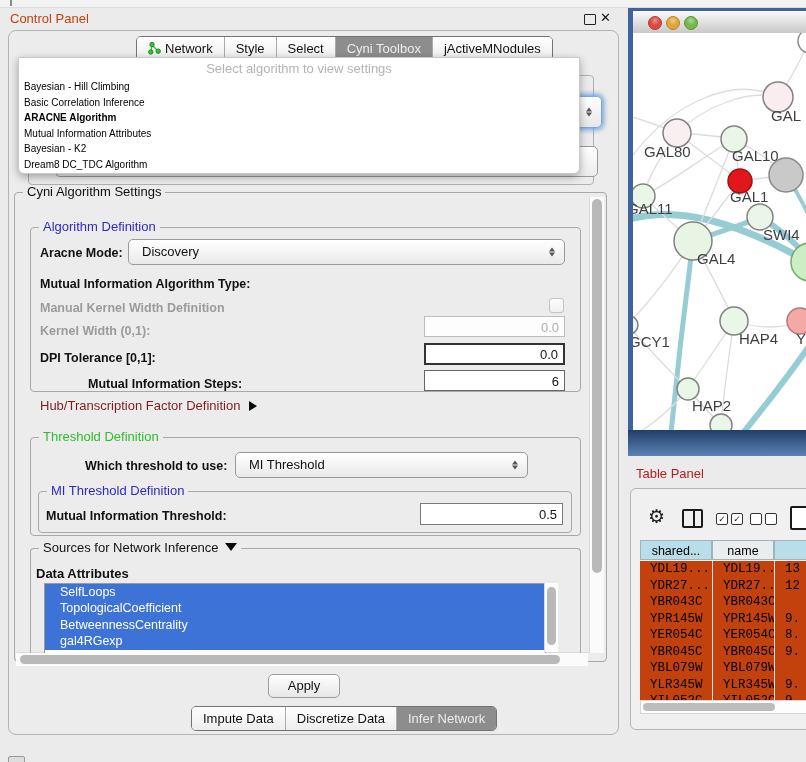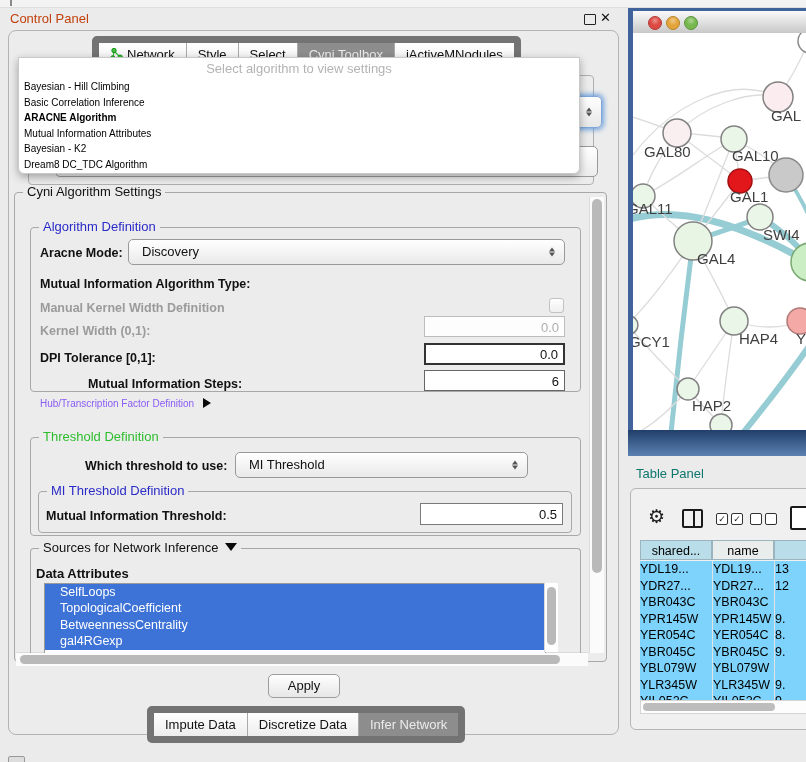--- a/index.html
+++ b/index.html
@@ -10,21 +10,21 @@
   
   .topstrip{left:0;top:0;width:806px;height:7px;background:#f3f3f3;border-bottom:1px solid #dedede;}
   .toptick{left:10px;top:0;width:2px;height:6px;background:#8a8a8a;}
   
   .cp-title{left:10px;top:11px;font-size:13px;color:#c2410c;text-align:right;}
   .float-icon{left:584px;top:14px;width:10px;height:9px;border:1.7px solid #222;border-radius:1px;}
   .close-icon{left:600px;top:10px;font-size:13px;font-weight:bold;color:#111;}
   
   .cp-box{left:8px;top:30px;width:609px;height:703px;border:1px solid #b3b3b3;border-radius:8px;background:#ececec;}
   
-  .segbar{display:inline-flex;border:7px solid #737373;border-radius:5px;overflow:hidden;background:#fff;}
+  .segbar{display:inline-flex;border:1px solid #737373;border-radius:5px;overflow:hidden;background:#fff;margin-left:44px;}
   .seg{padding:4px 11px;font-size:13px;background:linear-gradient(#ffffff,#ededed);border-right:1px solid #aaa;
        display:flex;align-items:center;gap:4px;white-space:nowrap;color:#111;}
   .seg:last-child{border-right:none;}
   .seg.sel{background:#8d8d8d;color:#ececec;}
   .tabs-top{left:92px;top:36px;}
   .tabs-bottom{left:147px;top:706px;}
   
   .popup{left:18px;top:57px;width:560px;height:115px;background:#fff;border:1px solid #c9c9c9;
          border-radius:0 0 6px 6px;box-shadow:0 3px 8px rgba(0,0,0,.32);z-index:30;}
   .popup-header{height:21px;line-height:21px;text-align:center;color:#b3b3b3;font-size:13px;}
@@ -67,32 +67,32 @@
   
   .mini-icon{left:8px;top:756px;width:15px;height:12px;border:1px solid #999;border-radius:2px;background:#ddd;}
   
   .net-frame{left:628px;top:8px;width:178px;height:448px;background:#40639c;}
   .net-titlebar{position:absolute;left:5px;top:3px;right:0;height:22px;
        background:linear-gradient(#fafafa,#c8c8c8);border-bottom:1px solid #8f8f8f;}
   .tl{position:absolute;top:5px;width:12px;height:12px;border-radius:50%;}
   .net-content{position:absolute;left:5px;top:25px;right:0;height:397px;background:#fff;overflow:hidden;}
   .net-bottom{position:absolute;left:0;bottom:0;width:100%;height:26px;background:linear-gradient(#203e69,#5c82b2);}
   
-  .tp-title{left:636px;top:466px;font-size:13px;color:#0f766e;}
+  .tp-title{left:636px;top:466px;font-size:13px;color:#b91c1c;}
   .tp-box{left:630px;top:488px;width:200px;height:240px;border:1px solid #b5b5b5;border-radius:6px;background:#f0f0f0;}
   .gear{font-size:19px;color:#1a1a1a;line-height:19px;}
   .colicon{width:17px;height:15px;border:2px solid #1a1a1a;border-radius:2px;position:relative;}
   .colicon:before{content:"";position:absolute;left:50%;top:0;bottom:0;width:2px;background:#1a1a1a;}
   .cb-pair{display:flex;gap:3px;}
   .cb{width:10px;height:10px;border:1.5px solid #333;border-radius:2px;font-size:9px;line-height:10px;text-align:center;color:#222;background:#fff;}
   .docicon{width:16px;height:20px;border:2px solid #1a1a1a;border-radius:2px;background:#fff;}
   .thead-cell{position:absolute;top:0;height:20px;line-height:20px;text-align:center;font-size:12.5px;
        border:1px solid #9cb4bd;box-sizing:border-box;color:#000;}
-  .trow-cell{position:absolute;height:16.5px;line-height:16.5px;font-size:12.5px;padding-left:0;box-sizing:border-box;
-       background:#7dd3fc;color:#000;white-space:nowrap;overflow:hidden;}
+  .trow-cell{position:absolute;height:16.5px;line-height:16.5px;font-size:12.5px;padding-left:10px;box-sizing:border-box;
+       background:#c2410c;color:#000;white-space:nowrap;overflow:hidden;font-family:Liberation Mono, monospace;}
   svg{display:block;}
   .netlabel{font-size:15px;fill:#3f3f3f;}
 </style>
 </head>
 <body>
 
 <div id="app">
 
   <div class="abs topstrip"></div>
   <div class="abs toptick"></div>
@@ -185,21 +185,21 @@
   </div>
   <div class="abs lbl" style="left:40px;top:351px;">DPI Tolerance [0,1]:</div>
   <div class="abs tinput" style="left:424px;top:343px;width:141px;height:22px;line-height:20px;border:2px solid #333;">
     <span>0.0</span>
   </div>
   <div class="abs lbl" style="left:40px;top:377px;padding-left:48px;">Mutual Information Steps:</div>
   <div class="abs tinput" style="left:424px;top:370px;width:141px;height:21px;line-height:21px;border:1px solid #666;">
     <span>6</span>
   </div>
 
-  <div class="abs" style="left:40px;top:398px;font-size:10px;color:#8b5cf6;">
+  <div class="abs" style="left:40px;top:398px;font-size:13px;color:#7f1d1d;">
     <span>Hub/Transcription Factor Definition</span><span class="tri-right"></span>
   </div>
 
   <div class="abs gbox" style="left:30px;top:437px;width:549px;height:97px;">
     <span class="gtitle green">Threshold Definition</span>
   </div>
   <div class="abs lbl" style="left:85px;top:459px;">Which threshold to use:</div>
   <div class="abs combo" style="left:235px;top:452px;width:293px;height:26px;">
     <span>MI Threshold</span>
     <span class="spin">

